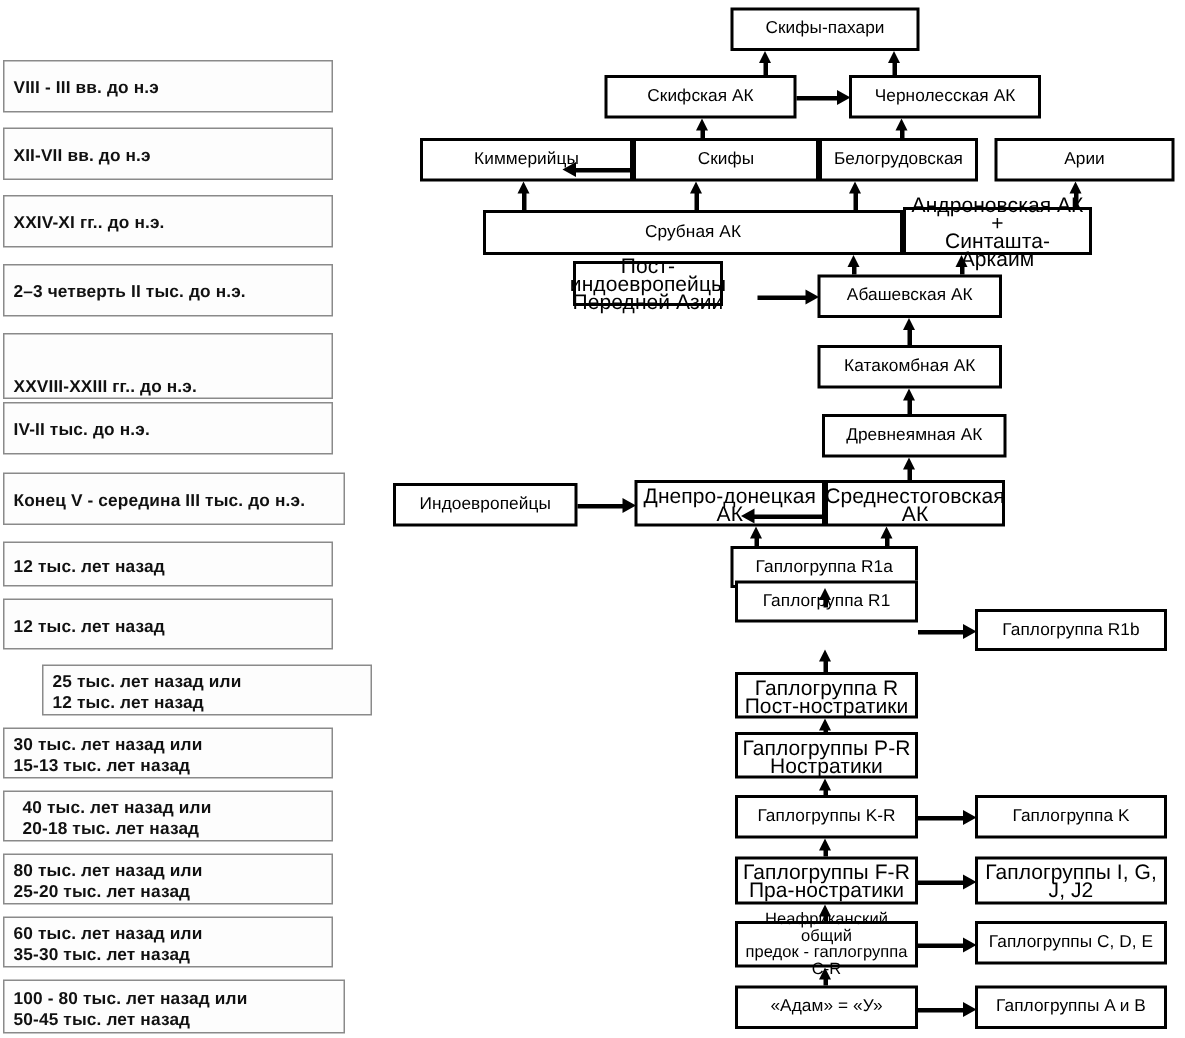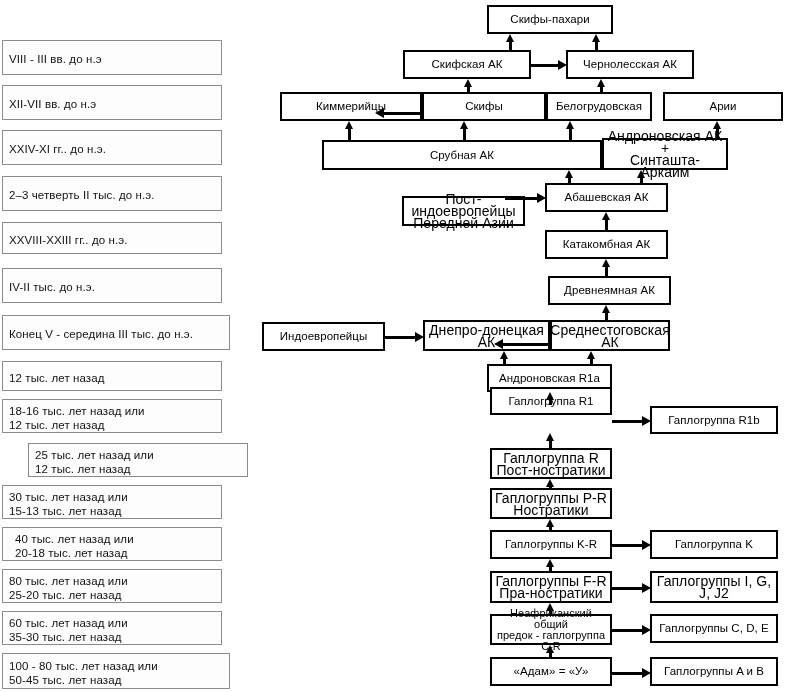--- a/index.html
+++ b/index.html
@@ -19,21 +19,21 @@
     font-size:11.5px;
     line-height:14px;
     padding:3px 5px 0 6px;
     letter-spacing:.1px;
     color:#111;
     white-space:pre-line;
     display:flex;
     flex-direction:column;
     justify-content:center;
   }
-  .period span{display:block;}
+  .period span{display:block;font-weight:bold;}
 
   
   .box{
     position:absolute;
     box-sizing:border-box;
     border:2px solid #000;
     background:#fff;
     display:flex;
     align-items:center;
     justify-content:center;
@@ -82,25 +82,25 @@
 </head>
 <body>
 
 <div id="canvas"></div>
 
 <div id="periods-layer">
     <div class="period" style="left: 2px; top: 40px; width: 220px; height: 35px;"><span>VIII - III вв. до н.э</span></div>
     <div class="period" style="left: 2px; top: 85px; width: 220px; height: 35px;"><span>XII-VII вв. до н.э</span></div>
     <div class="period" style="left: 2px; top: 130px; width: 220px; height: 35px;"><span>XXIV-XI гг.. до н.э.</span></div>
     <div class="period" style="left: 2px; top: 176px; width: 220px; height: 35px;"><span>2–3 четверть II тыс. до н.э.</span></div>
-    <div class="period" style="left: 2px; top: 222px; width: 220px; height: 32px;"><span>XXVIII-XXIII гг.. до н.э.</span></div>
+    <div class="period" style="left: 2px; top: 222px; width: 220px; height: 44px; justify-content: flex-end;"><span>XXVIII-XXIII гг.. до н.э.</span></div>
     <div class="period" style="left: 2px; top: 268px; width: 220px; height: 35px;"><span>IV-II тыс. до н.э.</span></div>
     <div class="period" style="left: 2px; top: 315px; width: 228px; height: 35px;"><span>Конец V - середина III тыс. до н.э.</span></div>
     <div class="period" style="left: 2px; top: 361px; width: 220px; height: 30px;"><span>12 тыс. лет назад</span></div>
-    <div class="period" style="left: 2px; top: 399px; width: 220px; height: 34px;"><span>18-16 тыс. лет назад или</span><span>12 тыс. лет назад</span></div>
+    <div class="period" style="left: 2px; top: 399px; width: 220px; height: 34px;"><span>12 тыс. лет назад</span></div>
     <div class="period" style="left: 2px; top: 443px; width: 220px; height: 34px; margin-left: 26px;"><span>25 тыс. лет назад или</span><span>12 тыс. лет назад</span></div>
     <div class="period" style="left: 2px; top: 485px; width: 220px; height: 34px;"><span>30 тыс. лет назад или</span><span>15-13 тыс. лет назад</span></div>
     <div class="period" style="left: 2px; top: 527px; width: 220px; height: 34px; padding-left: 12px;"><span>40 тыс. лет назад или</span><span>20-18 тыс. лет назад</span></div>
     <div class="period" style="left: 2px; top: 569px; width: 220px; height: 34px;"><span>80 тыс. лет назад или</span><span>25-20 тыс. лет назад</span></div>
     <div class="period" style="left: 2px; top: 611px; width: 220px; height: 34px; justify-content: flex-end;"><span>60 тыс. лет назад или</span><span>35-30 тыс. лет назад</span></div>
     <div class="period" style="left: 2px; top: 653px; width: 228px; height: 36px;"><span>100 - 80 тыс. лет назад или</span><span>50-45 тыс. лет назад</span></div>
   </div>
 <div id="nodes-layer">
     <div class="box" style="left: 487px; top: 5px; width: 126px; height: 29px;">
       <span>Скифы-пахари</span>
@@ -123,21 +123,21 @@
     <div class="box" style="left: 663px; top: 92px; width: 120px; height: 29px;">
       <span>Арии</span>
     </div>
     <div class="box" style="left: 322px; top: 140px; width: 280px; height: 30px;">
       <span>Срубная АК</span>
     </div>
     <div class="box small" style="left: 602px; top: 138px; width: 126px; height: 32px;">
       <span>Андроновская АК +
 Синташта-Аркаим</span>
     </div>
-    <div class="box small" style="left: 382px; top: 196px; width: 123px; height: 30px; margin-left: 20px;">
+    <div class="box small" style="left: 382px; top: 174px; width: 100px; height: 30px;">
       <span>Пост-индоевропейцы
 Передней Азии</span>
     </div>
     <div class="box" style="left: 545px; top: 183px; width: 123px; height: 29px;">
       <span>Абашевская АК</span>
     </div>
     <div class="box" style="left: 545px; top: 230px; width: 123px; height: 29px;">
       <span>Катакомбная АК</span>
     </div>
     <div class="box" style="left: 548px; top: 276px; width: 123px; height: 29px;">
@@ -147,21 +147,21 @@
       <span>Индоевропейцы</span>
     </div>
     <div class="box small" style="left: 423px; top: 320px; width: 127px; height: 31px;">
       <span>Днепро-донецкая АК</span>
     </div>
     <div class="box small" style="left: 550px; top: 320px; width: 120px; height: 31px;">
       <span>Среднестоговская
 АК</span>
     </div>
     <div class="box" style="left: 487px; top: 364px; width: 125px; height: 28px;">
-      <span>Андроновская R1a</span>
+      <span>Гаплогруппа R1a</span>
     </div>
     <div class="box" style="left: 490px; top: 387px; width: 122px; height: 28px;">
       <span>Гаплогруппа R1</span>
     </div>
     <div class="box" style="left: 650px; top: 406px; width: 128px; height: 28px; text-align: right;">
       <span>Гаплогруппа R1b</span>
     </div>
     <div class="box small" style="left: 490px; top: 448px; width: 122px; height: 31px;">
       <span>Гаплогруппа R
 Пост-ностратики</span>

